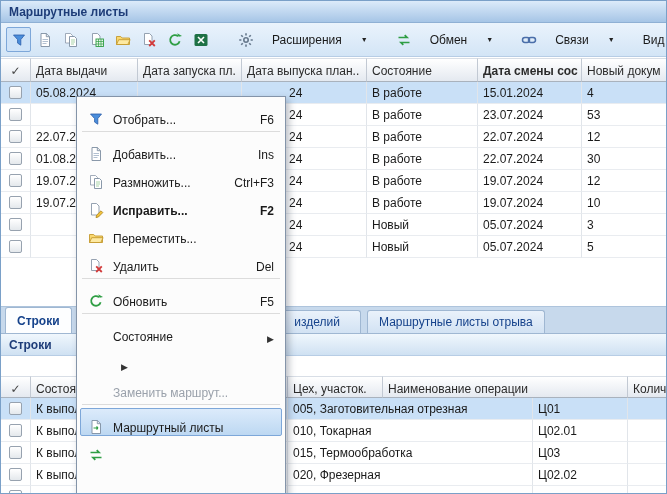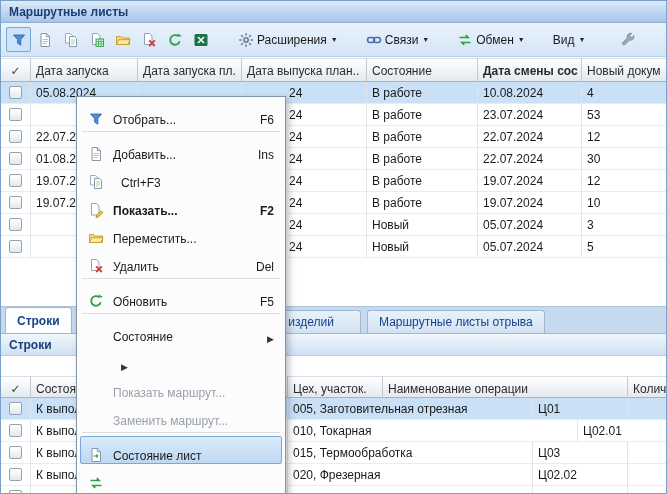--- a/index.html
+++ b/index.html
@@ -6,42 +6,42 @@
 html,body{width:667px;height:494px}
 body{font-family:"Liberation Sans","DejaVu Sans",sans-serif;font-size:12px;color:#1a1a1a;background:#eef3f9}
 .window{position:relative;width:667px;height:494px;background:#fff;border:1px solid #7aa0c8;overflow:hidden}
 .titlebar{position:absolute;left:0;top:0;width:100%;height:22px;background:linear-gradient(#dcebfa,#a6c5e6);border-bottom:1px solid #8fb0d4;display:flex;align-items:center;padding-left:8px;color:#1d3c78;font-weight:bold}
 .toolbar{position:absolute;left:0;top:22px;width:100%;height:34px;background:linear-gradient(#eaf3fc,#d3e5f6);border-bottom:1px solid #b7cde5;display:flex;align-items:center;padding:0 5px}
 .tb-group{display:flex;align-items:center}
 .tbtn{width:25px;height:25px;margin-right:1px;border:1px solid transparent;border-radius:2px;display:flex;align-items:center;justify-content:center}
 .tbtn.active{background:#cfe3f8;border-color:#7da7d9}
 .icon{width:16px;height:16px;display:inline-block}
 .icon svg{width:16px;height:16px;display:block}
-.tdrop{display:flex;align-items:center;gap:3px;margin-left:20px;padding:3px 4px;border-radius:2px;white-space:nowrap}
+.tdrop{display:flex;align-items:center;gap:18px;margin-left:20px;padding:3px 4px;border-radius:2px;white-space:nowrap}
 .darr{font-size:7px;color:#222;margin-left:1px}
 .wrench-btn{margin-left:26px;width:26px;height:25px;display:flex;align-items:center;justify-content:center}
 .ttable{position:absolute;left:0;width:667px;background:#fff}
 #top-table{top:57px}
 #bottom-table{top:375px}
 .thead{display:flex}
 #top-table .thead{height:24px}
 #bottom-table .thead{height:22px}
 .hcell{flex:none;background:linear-gradient(#ffffff,#e4e9f0);border-top:1px solid #d8dee6;border-right:1px solid #c2c9d3;border-bottom:1px solid #a9b2bd;padding:5px 0 0 5px;white-space:nowrap;overflow:hidden;color:#2b2b2b}
 .hcell.check{text-align:center;padding-left:0;color:#444}
 .trow{display:flex;height:22px;background:#fff}
 .trow.selected{background:#c9e0f7}
 .cell{flex:none;border-right:1px solid #e1e5ea;border-bottom:1px solid #e9ecf0;padding:4px 0 0 5px;white-space:nowrap;overflow:hidden}
 .cell.check{display:flex;align-items:center;justify-content:center;padding:0}
 .checkbox{width:13px;height:13px;border:1px solid #97a2af;border-radius:2px;background:linear-gradient(#fff,#e4e8ec)}
 .cell.tail{padding-left:47px}
 .tabstrip{position:absolute;left:0;top:305px;width:667px;height:28px;background:#c7d9ec;border-top:1px solid #aec4dc;border-bottom:1px solid #9fb7d2}
 .tab{position:absolute;bottom:0;height:23px;padding:4px 11px 0;border:1px solid #9fb7d2;border-bottom:none;border-radius:3px 3px 0 0;background:linear-gradient(#eaf2fb,#d2e2f3);color:#15428b;white-space:nowrap}
 .tab.active{height:26px;padding-top:6px;background:#fdfeff;font-weight:bold}
 .tab-0{left:4px}
-.tab-1{left:228px;width:132px;text-align:right;padding-right:26px;overflow:hidden}
+.tab-1{left:228px;width:132px;text-align:right;padding-right:20px;overflow:hidden}
 .tab-2{left:366px}
 .panel-header{position:absolute;left:0;top:333px;width:667px;height:22px;background:linear-gradient(#f0f7fd,#cfe1f2);border-bottom:1px solid #b7cde5;color:#1d3c78;font-weight:bold;padding:4px 0 0 8px}
 .cmenu{position:absolute;left:75px;top:95px;width:210px;height:406px;background:#fcfcfc;border:1px solid #8494a9;box-shadow:3px 3px 7px rgba(60,70,90,.35);padding:3px;z-index:100}
 .mitem{height:28px;display:flex;align-items:flex-end;padding:0 7px 0 5px;border:1px solid transparent}
 .micon{width:20px;display:flex;justify-content:center;margin-right:7px}
 .mlabel{flex:1;white-space:nowrap;overflow:hidden}
 .msc{color:#1a1a1a;margin-left:8px;white-space:nowrap}
 .mitem.bold .mlabel,.mitem.bold .msc{font-weight:bold}
 .mitem.disabled .mlabel{color:#9aa1ab}
 .mitem.hl{background:linear-gradient(#dcebfb,#bdd8f2);border-color:#7da7d9;border-radius:2px}
@@ -133,68 +133,68 @@
                 <path d="M8 1.2v2.2M8 12.6v2.2M1.2 8h2.2M12.6 8h2.2M3.2 3.2l1.6 1.6M11.2 11.2l1.6 1.6M3.2 12.8l1.6-1.6M11.2 4.8l1.6-1.6"></path>
               </g>
             </svg>
           </span>
           <span>Расширения</span>
           <span class="darr">▼</span>
         </div>
         <div class="tdrop">
           <span class="icon">
             <svg viewBox="0 0 16 16">
+              <path d="M2.5 5.5h8.5l-2.3-2.3M13.5 10.5H5l2.3 2.3" fill="none" stroke="#2f9e44" stroke-width="1.7"></path>
+            </svg>
+          </span>
+          <span>Обмен</span>
+          <span class="darr">▼</span>
+        </div>
+        <div class="tdrop">
+          <span class="icon">
+            <svg viewBox="0 0 16 16">
               <rect x="1.5" y="5.5" width="7" height="5" rx="2.4" fill="none" stroke="#4a6ea9" stroke-width="1.5"></rect>
               <rect x="7.5" y="5.5" width="7" height="5" rx="2.4" fill="none" stroke="#4a6ea9" stroke-width="1.5"></rect>
             </svg>
           </span>
           <span>Связи</span>
-          <span class="darr">▼</span>
-        </div>
-        <div class="tdrop">
-          <span class="icon">
-            <svg viewBox="0 0 16 16">
-              <path d="M2.5 5.5h8.5l-2.3-2.3M13.5 10.5H5l2.3 2.3" fill="none" stroke="#2f9e44" stroke-width="1.7"></path>
-            </svg>
-          </span>
-          <span>Обмен</span>
           <span class="darr">▼</span>
         </div>
         <div class="tdrop">
           <span>Вид</span>
           <span class="darr">▼</span>
         </div>
       </div>
     <div id="wrench" class="wrench-btn">
         <span class="icon">
           <svg viewBox="0 0 16 16">
             <path d="M14 4.6a3.6 3.6 0 0 1-4.6 3.5l-4.6 4.6a1.5 1.5 0 0 1-2.1-2.1l4.6-4.6A3.6 3.6 0 0 1 11.8 1.4L9.6 3.6l2.1 2.1 2.2-2.2c.1.3.1.7.1 1.1z" fill="#9aa7b6" stroke="#6f7d8d" stroke-width=".7"></path>
           </svg>
         </span>
       </div>
   </div>
   <div id="top-table" class="ttable">
       <div class="thead">
         <div class="hcell check" style="width: 30px;">✓</div>
-        <div class="hcell" style="width: 107px;">Дата запуска</div>
+        <div class="hcell" style="width: 107px;">Дата выдачи</div>
         <div class="hcell" style="width: 104px;">Дата запуска пл.</div>
         <div class="hcell" style="width: 125px;">Дата выпуска план..</div>
         <div class="hcell" style="width: 111px;">Состояние</div>
         <div class="hcell" style="width: 104px; font-weight: bold;">Дата смены сос</div>
         <div class="hcell" style="width: 86px;">Новый докум</div>
       </div>
       <div class="trow selected">
         <div class="cell check" style="width: 30px;">
           <span class="checkbox"></span>
         </div>
         <div class="cell" style="width: 107px;">05.08.2024</div>
         <div class="cell" style="width: 104px;"></div>
         <div class="cell tail" style="width: 125px;">24</div>
         <div class="cell" style="width: 111px;">В работе</div>
-        <div class="cell" style="width: 104px;">10.08.2024</div>
+        <div class="cell" style="width: 104px;">15.01.2024</div>
         <div class="cell" style="width: 86px;">4</div>
       </div>
       <div class="trow">
         <div class="cell check" style="width: 30px;">
           <span class="checkbox"></span>
         </div>
         <div class="cell" style="width: 107px;"></div>
         <div class="cell" style="width: 104px;"></div>
         <div class="cell tail" style="width: 125px;">24</div>
         <div class="cell" style="width: 111px;">В работе</div>
@@ -291,21 +291,21 @@
         <div class="cell" style="width: 257px;">К выполнению</div>
         <div class="cell" style="width: 245px;">005, Заготовительная отрезная</div>
         <div class="cell" style="width: 95px;">Ц01</div>
         <div class="cell" style="width: 40px;"></div>
       </div>
       <div class="trow">
         <div class="cell check" style="width: 30px;">
           <span class="checkbox"></span>
         </div>
         <div class="cell" style="width: 257px;">К выполнению</div>
-        <div class="cell" style="width: 290px;">010, Токарная</div>
+        <div class="cell" style="width: 245px;">010, Токарная</div>
         <div class="cell" style="width: 95px;">Ц02.01</div>
         <div class="cell" style="width: 40px;"></div>
       </div>
       <div class="trow">
         <div class="cell check" style="width: 30px;">
           <span class="checkbox"></span>
         </div>
         <div class="cell" style="width: 257px;">К выполнению</div>
         <div class="cell" style="width: 245px;">015, Термообработка</div>
         <div class="cell" style="width: 95px;">Ц03</div>
@@ -359,32 +359,33 @@
       <div class="mitem">
         <span class="micon">
           <span class="icon">
             <svg viewBox="0 0 16 16">
               <path d="M2.5 1.5h5l2 2V11h-7z" fill="#fff" stroke="#8a97a8" stroke-width=".8"></path>
               <path d="M6.5 4.5h5l2 2v8h-7z" fill="#fff" stroke="#7d8da0" stroke-width=".9"></path>
               <path d="M8 8h4M8 10h4M8 12h3" stroke="#9fcf9f" stroke-width=".9"></path>
             </svg>
           </span>
         </span>
+        <span class="mlabel">Размножить...</span>
         <span class="msc">Ctrl+F3</span>
       </div>
       <div class="mitem bold">
         <span class="micon">
           <span class="icon">
             <svg viewBox="0 0 16 16">
               <path d="M3.5 1.5h5L11 4v9H3.5z" fill="#fff" stroke="#8a97a8" stroke-width=".9"></path>
               <path d="M8.6 13.2l4.4-4.4 1.8 1.8-4.4 4.4-2.4.6z" fill="#f3c33c" stroke="#a8821c" stroke-width=".8"></path>
             </svg>
           </span>
         </span>
-        <span class="mlabel">Показать...</span>
+        <span class="mlabel">Исправить...</span>
         <span class="msc">F2</span>
       </div>
       <div class="mitem">
         <span class="micon">
           <span class="icon">
             <svg viewBox="0 0 16 16">
               <path d="M1.5 12.5v-8h4.2l1.5 1.5h7.3v6.5z" fill="#f9d870" stroke="#c49a2f" stroke-width=".9"></path>
               <path d="M1.5 12.5l2.2-4.8h11.4l-2.3 4.8z" fill="#fde9a2" stroke="#c49a2f" stroke-width=".9"></path>
             </svg>
           </span>
@@ -421,38 +422,34 @@
         <span class="micon"></span>
         <span class="mlabel">Состояние</span>
         <span class="marr">▶</span>
       </div>
       <div class="mitem">
         <span class="micon"></span>
         <span class="marr">▶</span>
       </div>
       <div class="mitem disabled">
         <span class="micon"></span>
-        <span class="mlabel">Показать маршрут...</span>
-      </div>
-      <div class="mitem disabled">
-        <span class="micon"></span>
         <span class="mlabel">Заменить маршрут...</span>
       </div>
       <div class="msep"></div>
       <div class="mitem hl">
         <span class="micon">
           <span class="icon">
             <svg viewBox="0 0 16 16">
               <path d="M4 1.5h5.3L12.5 4.7V14.5H4z" fill="#fff" stroke="#7d8da0" stroke-width=".9"></path>
               <path d="M9.3 1.5v3.2h3.2" fill="none" stroke="#7d8da0" stroke-width=".9"></path>
               <path d="M5.5 9h4.5M10 9L8.5 7.5M10 9l-1.5 1.5" fill="none" stroke="#2f9e44" stroke-width="1.2"></path>
             </svg>
           </span>
         </span>
-        <span class="mlabel">Состояние лист</span>
+        <span class="mlabel">Маршрутный листы</span>
       </div>
       <div class="mitem">
         <span class="micon">
           <span class="icon">
             <svg viewBox="0 0 16 16">
               <path d="M2.5 5.5h8.5l-2.3-2.3M13.5 10.5H5l2.3 2.3" fill="none" stroke="#2f9e44" stroke-width="1.7"></path>
             </svg>
           </span>
         </span>
         <span class="mlabel"></span>

